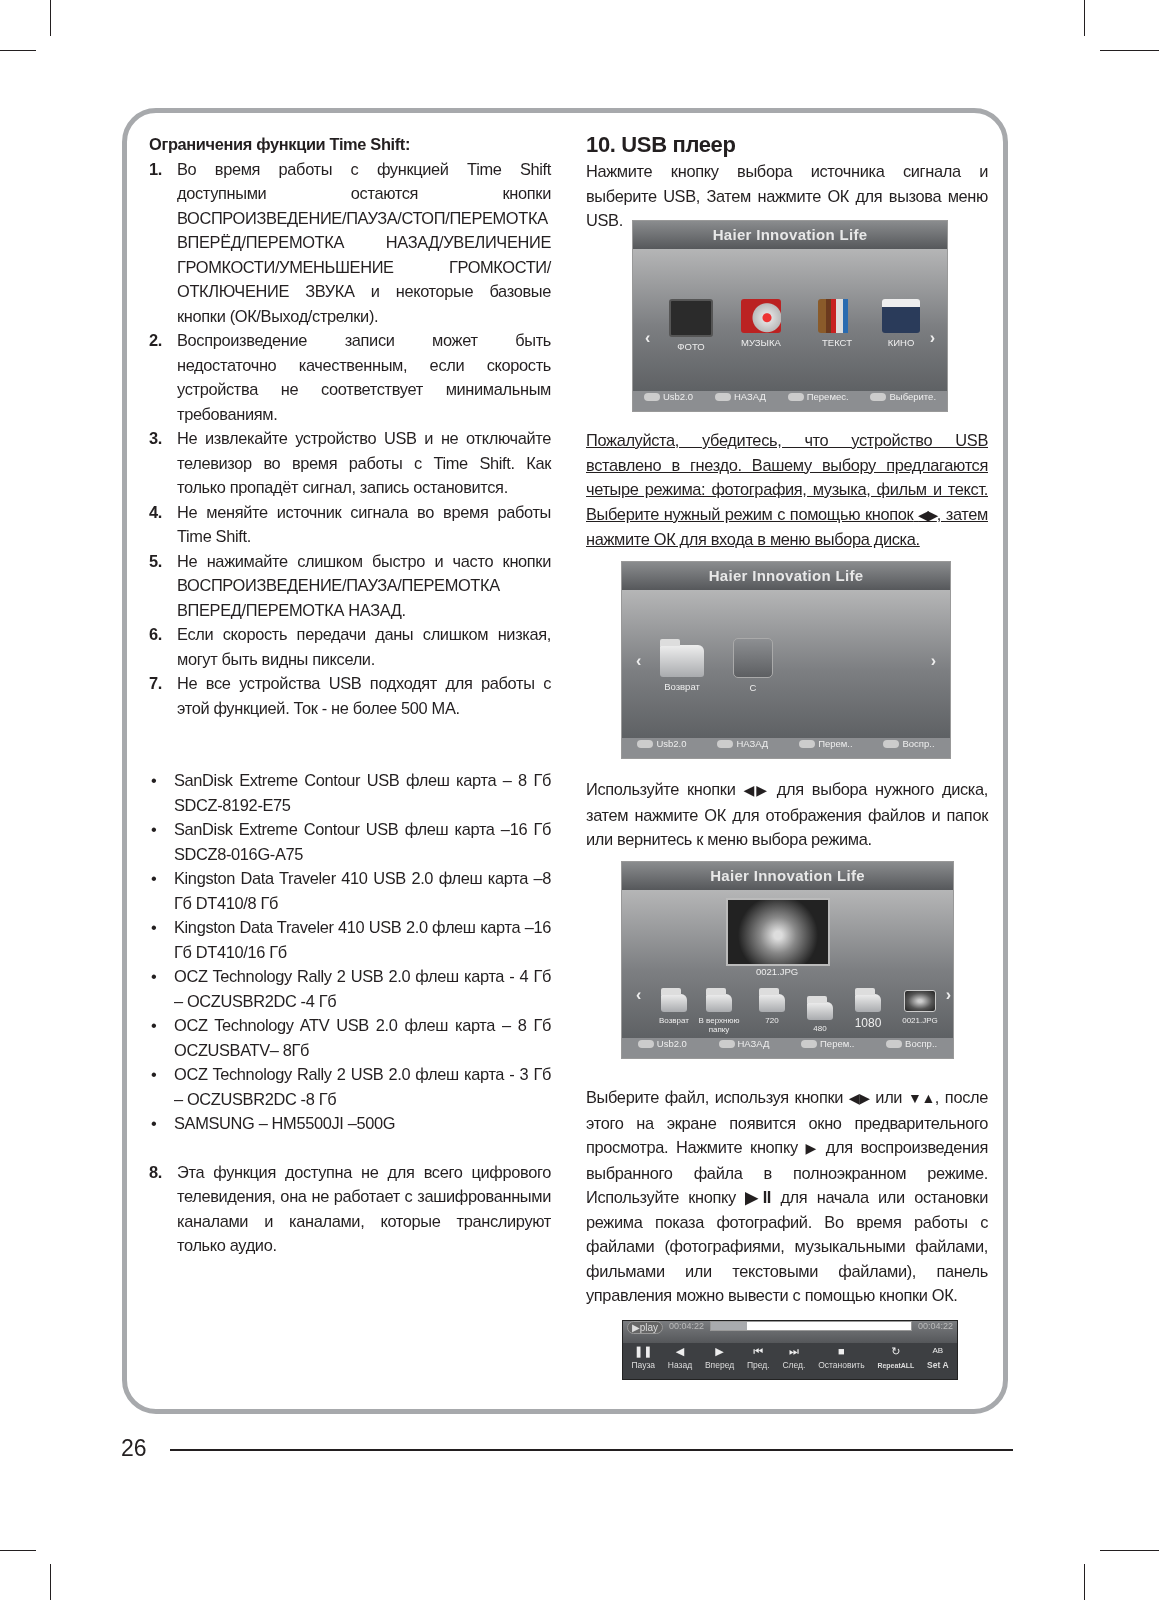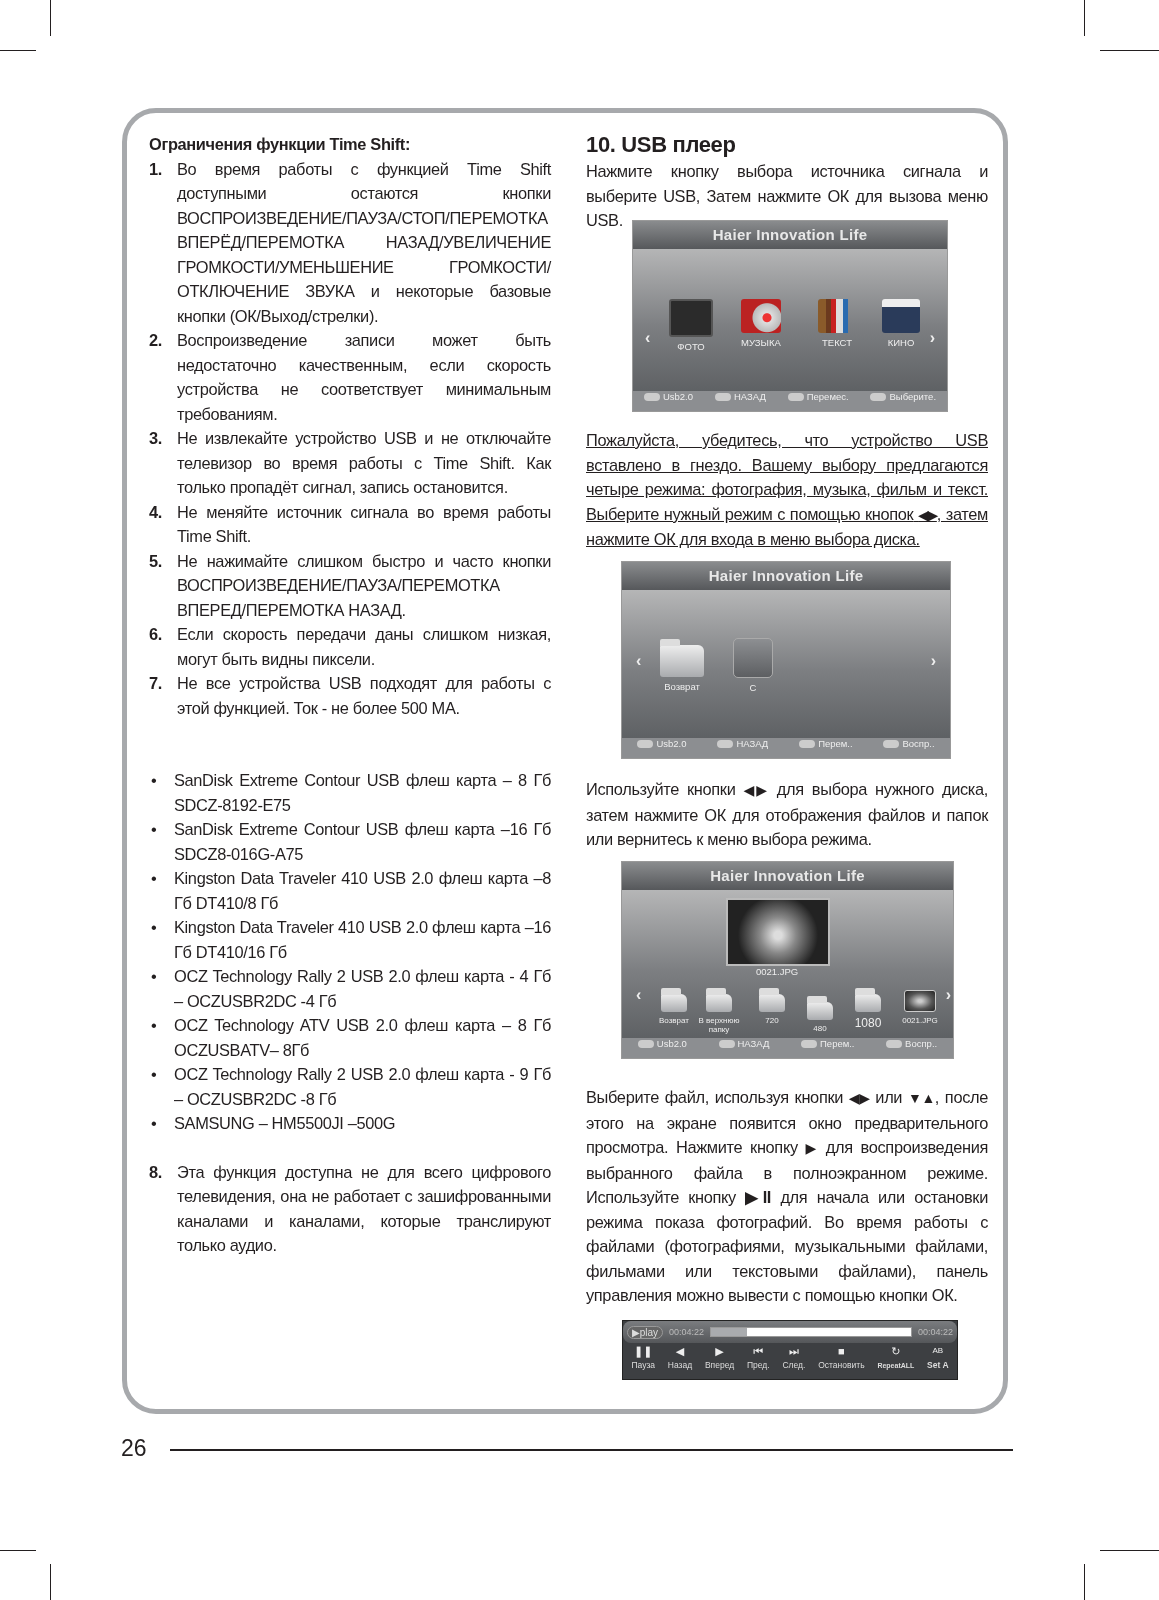--- a/index.html
+++ b/index.html
@@ -33,21 +33,21 @@
              display:flex; justify-content:space-around; align-items:flex-start; font-size:9.5px; color:#eee; }
   .tv-foot span.ic { display:inline-block; width:16px; height:8px; background:#ccc; border-radius:4px; margin-right:3px; vertical-align:middle; }
   .chev { position:absolute; color:#eee; font-weight:bold; font-size:16px; }
   .tile { position:absolute; text-align:center; color:#eee; font-size:9.5px; }
   .ico { margin:0 auto 4px auto; border-radius:3px; }
   .folder { width:44px; height:32px; background:linear-gradient(#eee,#a9abae); border-radius:2px 6px 3px 3px; position:relative; }
   .folder::before { content:""; position:absolute; left:0; top:-6px; width:20px; height:7px; background:#ddd; border-radius:2px 2px 0 0; }
 
   
   .player { position:absolute; left:622px; top:1320px; width:336px; height:60px; background:#3d3f42; border:1px solid #222; box-sizing:border-box; }
-  .p-top { height:22px; background:linear-gradient(#7a7c7f,#55575a); display:flex; align-items:center; padding:0 4px; font-size:9px; color:#bbb;border-radius:8px; }
+  .p-top { height:22px; background:linear-gradient(#7a7c7f,#55575a); display:flex; align-items:flex-start; padding:0 4px; font-size:9px; color:#bbb; }
   .p-play { background:#666; border:1px solid #999; border-radius:8px; color:#ddd; padding:0 4px; font-size:10px; margin-right:6px; }
   .p-prog { flex:1; height:8px; background:#fff; border:1px solid #999; margin:0 6px; position:relative; }
   .p-prog::before { content:""; position:absolute; left:0; top:0; bottom:0; width:18%; background:#a9abae; }
   .p-btns { display:flex; justify-content:space-around; padding:2px 2px 0 2px; }
   .p-btn { text-align:center; color:#ddd; font-size:8.5px; line-height:12px; }
   .p-btn .g { font-size:11px; color:#eee; display:block; height:14px; }
 
   .pagenum { position:absolute; left:121px; top:1435px; font-size:23px; }
   .pageline { position:absolute; left:170px; top:1449px; width:843px; height:1.5px; background:#231f20; }
 </style>
@@ -116,21 +116,21 @@
   <div class="bullet">
       <span class="b">•</span>
       <span class="t">OCZ Technology Rally 2 USB 2.0 флеш карта - 4 Гб – OCZUSBR2DC -4 Гб</span>
     </div>
   <div class="bullet">
       <span class="b">•</span>
       <span class="t">OCZ Technology ATV USB 2.0 флеш карта – 8 Гб OCZUSBATV– 8Гб</span>
     </div>
   <div class="bullet">
       <span class="b">•</span>
-      <span class="t">OCZ Technology Rally 2 USB 2.0 флеш карта - 9 Гб – OCZUSBR2DC -8 Гб</span>
+      <span class="t">OCZ Technology Rally 2 USB 2.0 флеш карта - 3 Гб – OCZUSBR2DC -8 Гб</span>
     </div>
   <div class="bullet">
       <span class="b">•</span>
       <span class="t">SAMSUNG – HM5500JI –500G</span>
     </div>
   <div class="gap"></div>
   <div class="num-item">
       <span class="n">8.</span>
       <span class="t">Эта функция доступна не для всего цифрового телевидения, она не работает с зашифрованными каналами и каналами, которые транслируют только аудио.</span>
     </div>

